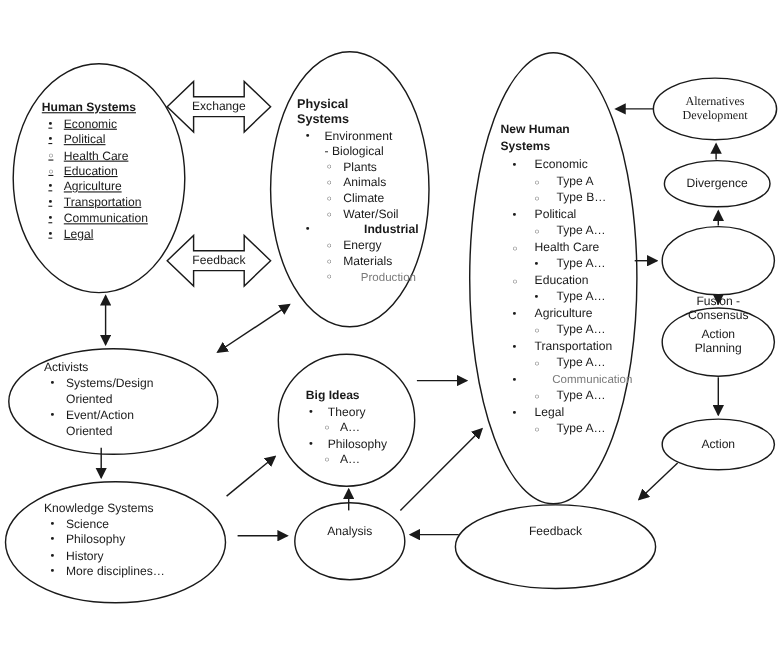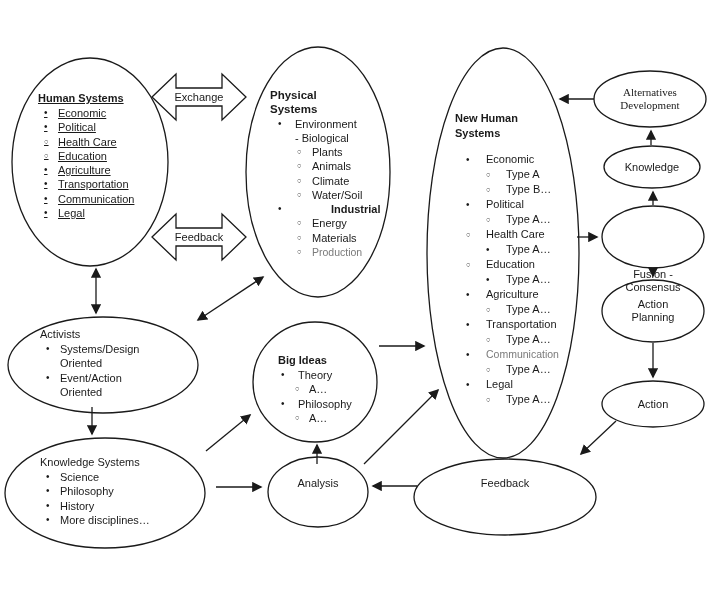--- a/index.html
+++ b/index.html
@@ -12,21 +12,21 @@
   .txt{position:absolute;line-height:14.3px;}
   .node-title{font-weight:bold;margin-bottom:1px;line-height:13px;}
   .node-title.plain{font-weight:normal;}
   .li{display:flex;margin-left:6px;}
   .li .b{flex:none;width:14px;font-size:10px;text-align:left;}
   .li .b.open{font-size:7.5px;line-height:14.3px;}
   .li .t{flex:1;}
   .li.lv2{margin-left:24px;}
   .li.lv2 .b{width:15px;}
   .li.bold .t{font-weight:bold;padding-left:36px;}
-  .li.gray .t{color:#7a7a7a;font-size:10.5px;}
+  .li.gray .t{color:#7a7a7a;font-size:10.5px;margin-left:16px;}
   
   .phys .li.lv1{margin-left:8px;}
   .phys .li.lv1 .b{width:17px;}
   .phys .li.lv1 .t{max-width:68px;}
   .phys .li.lv2{margin-left:27px;}
   .nhs .li{line-height:15px;}
   .nhs .li .b.open{line-height:15px;}
   .nhs .li.lv1{margin-left:11px;}
   .nhs .li.lv1 .b{width:20px;}
   .nhs .li.lv2{margin-left:31px;}
@@ -234,21 +234,21 @@
         <div class="li lv2">
           <span class="b open">○</span>
           <span class="t">A…</span>
         </div>
       </div>
   </div>
 
   <div class="txt center" style="left:268px;top:477px;width:100px;">Analysis</div>
 
   <div class="txt nhs" style="left:455px;top:111px;width:116px;">
-    <div class="node-title" style="width:70px;line-height:14.5px;margin-bottom:12px;">New Human Systems</div>
+    <div class="node-title" style="width:70px;line-height:14.5px;margin-bottom:3px;">New Human Systems</div>
     <div class="list">
 
     <div class="li lv1">
           <span class="b">•</span>
           <span class="t">Economic</span>
         </div>
         <div class="li lv2">
           <span class="b open">○</span>
           <span class="t">Type A</span>
         </div>
@@ -309,20 +309,20 @@
           <span class="t">Legal</span>
         </div>
         <div class="li lv2">
           <span class="b open">○</span>
           <span class="t">Type A…</span>
         </div>
       </div>
   </div>
 
   <div class="txt center" style="left:615px;top:86px;width:70px;font-family:Liberation Serif, serif;">Alternatives Development</div>
-  <div class="txt center" style="left:604px;top:161px;width:96px;">Knowledge</div>
+  <div class="txt center" style="left:604px;top:161px;width:96px;">Divergence</div>
   <div class="txt center" style="left:621px;top:224px;width:64px;margin-top:44px;">Fusion - Consensus</div>
   <div class="txt center" style="left:625px;top:298px;width:56px;">Action Planning</div>
   <div class="txt center" style="left:623px;top:398px;width:60px;">Action</div>
 
   <div class="txt center" style="left:455px;top:477px;width:100px;">Feedback</div>
 
 </div>
 
 </body></html>

